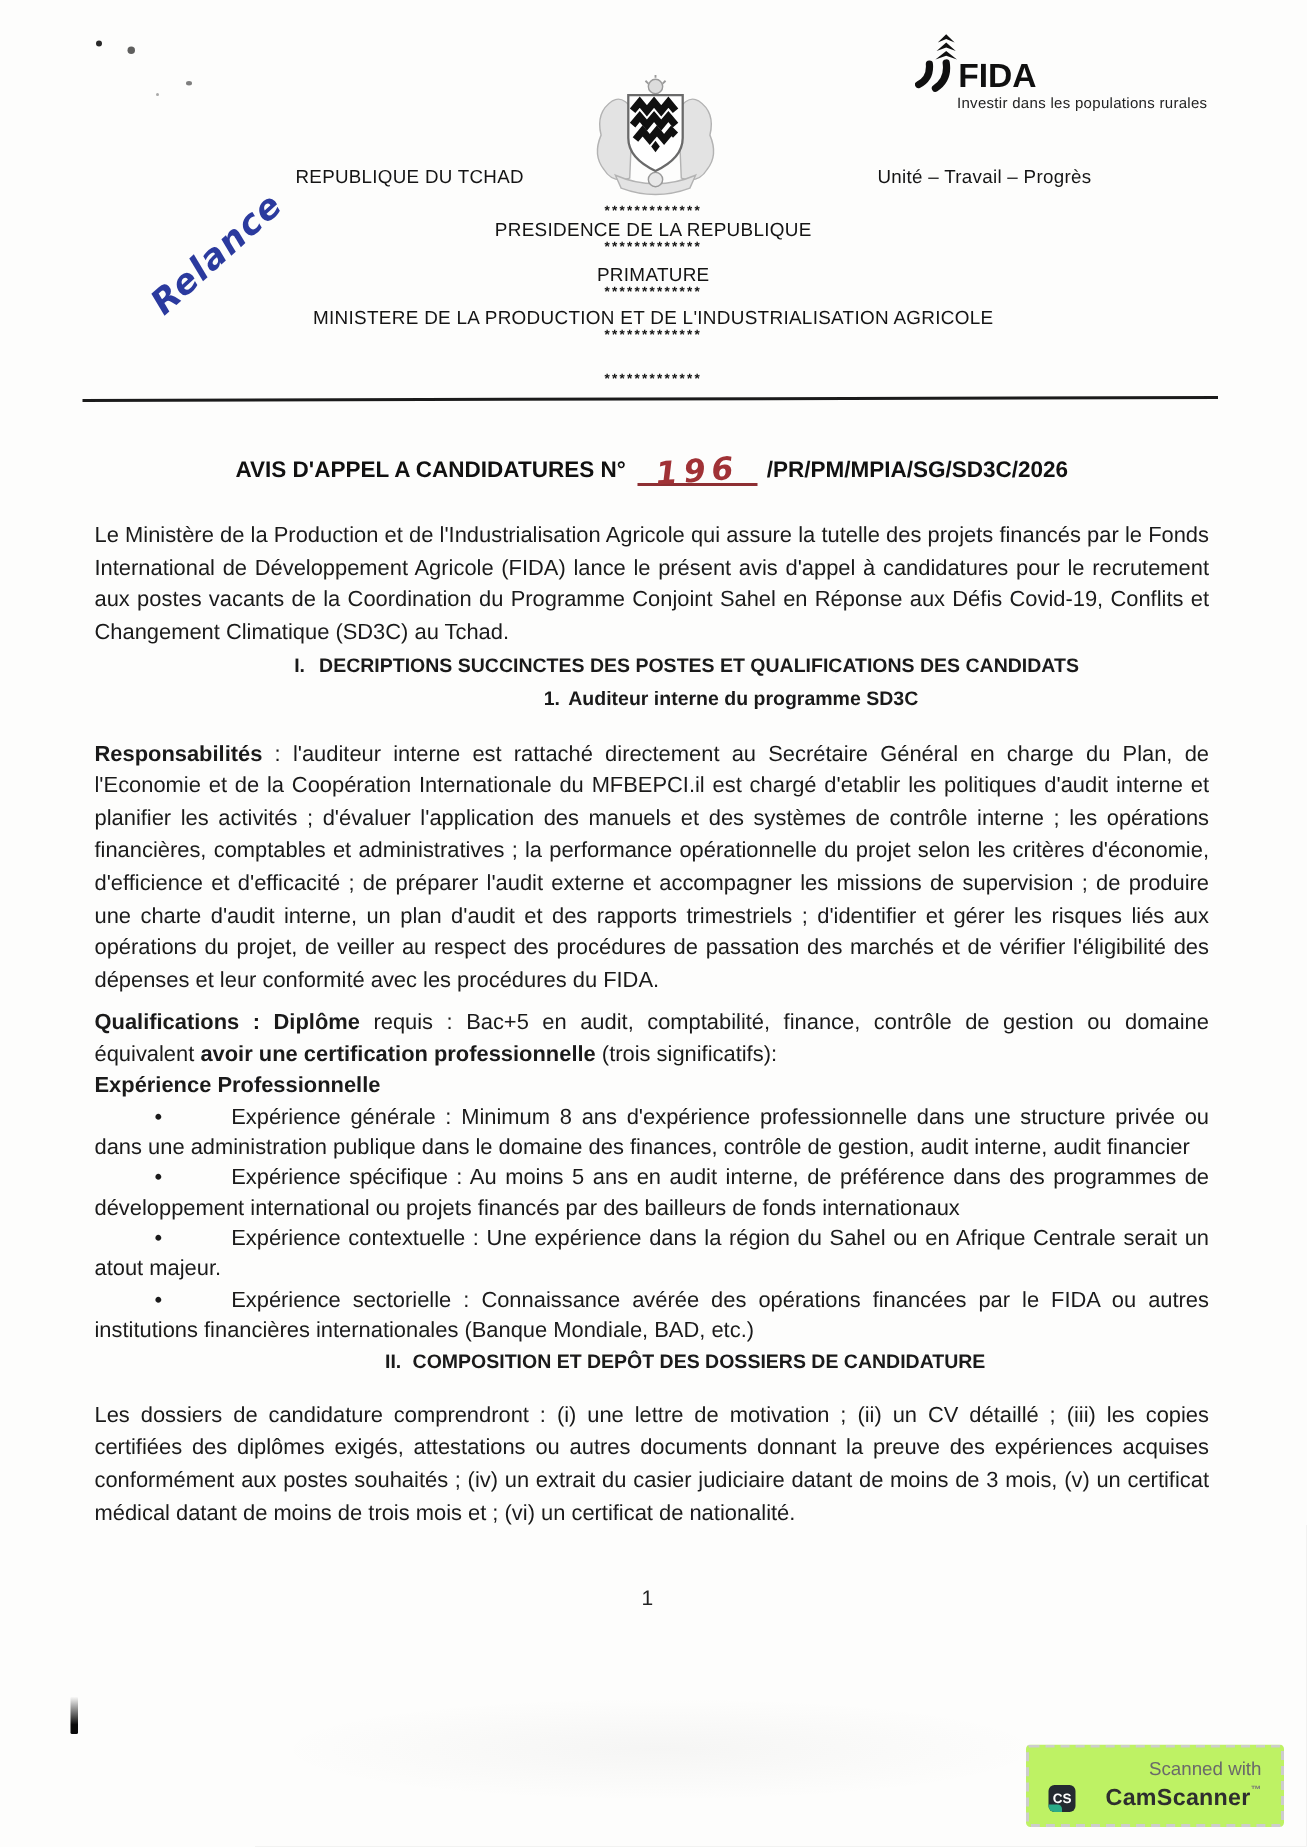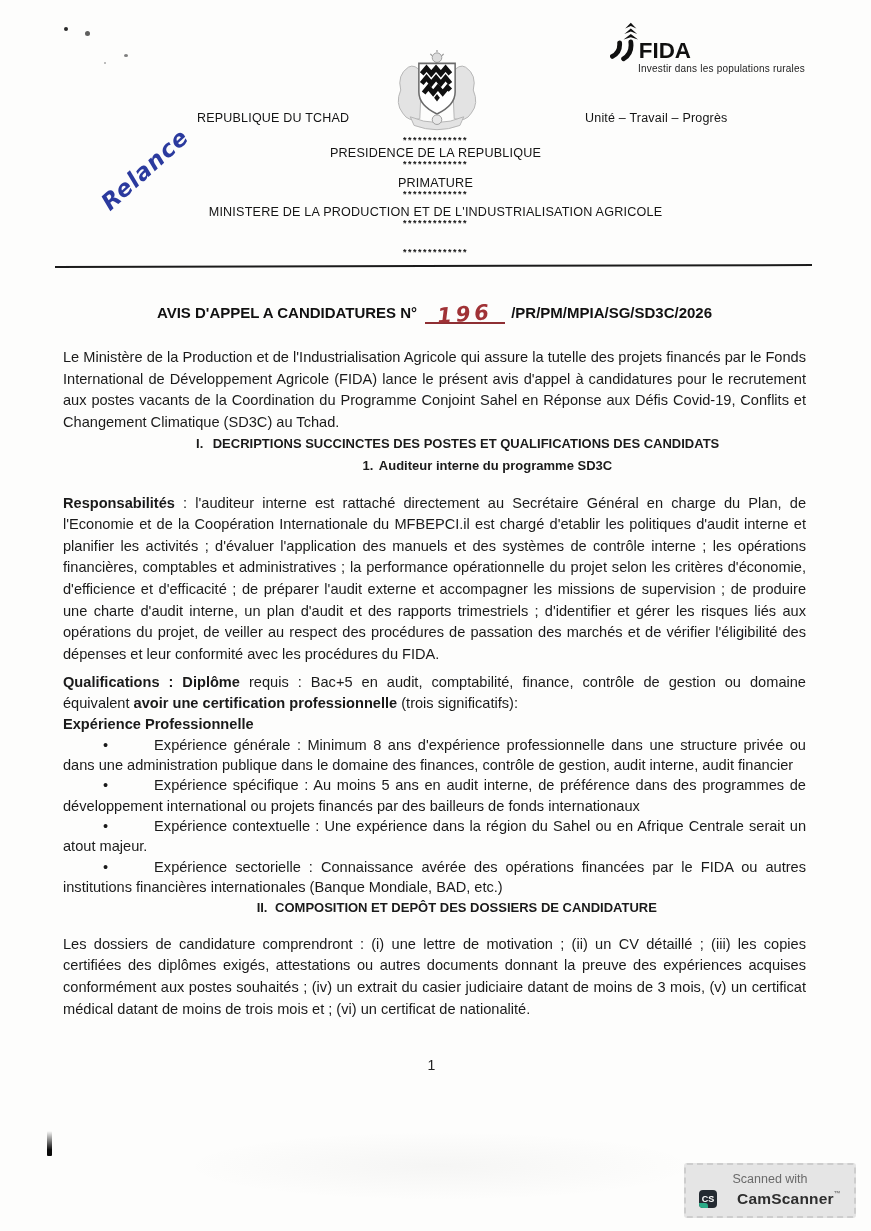--- a/index.html
+++ b/index.html
@@ -61,22 +61,22 @@
   .exp-heading{font-weight:bold;line-height:20.5px;}
   .bullets{line-height:20.3px;}
   .bullet-dot{display:inline-block;margin-left:40px;}
   .bullet-gap{display:inline-block;width:46px;}
   .sec2-heading{margin-top:25px;}
   .final-para{margin-top:15px !important;}
   b{font-weight:bold;}
   
   .page-num{position:absolute;top:1057px;left:-8px;right:0;text-align:center;font-size:14px;color:#222;}
   .camscanner{
-    position:absolute;right:15px;bottom:13px;background:#e5e5e5;
-    border:2px dashed #cdcdcd;border-radius:3px;padding:7px 13px 8px;text-align:center;
+    position:absolute;right:15px;bottom:13px;background:#bef264;
+    border:2px dashed #cdcdcd;border-radius:3px;padding:7px 13px 8px;text-align:right;
   }
   .cs-top{color:#6a6a6a;font-size:12.5px;margin-bottom:4px;}
   .cs-row{display:flex;align-items:center;justify-content:center;gap:20px;}
   .cs-icon{position:relative;width:18px;height:18px;background:#242a31;border-radius:4px;
     color:#fff;font-size:9px;font-weight:bold;display:flex;align-items:center;justify-content:center;}
   .cs-icon::after{content:"";position:absolute;left:0;bottom:0;width:9px;height:5px;
     background:#2bab87;border-radius:0 3px 0 4px;}
   .cs-name{font-size:15.5px;font-weight:bold;color:#2e2e2e;letter-spacing:.2px;}
   .cs-tm{font-size:7px;vertical-align:top;color:#777;}
 </style>

